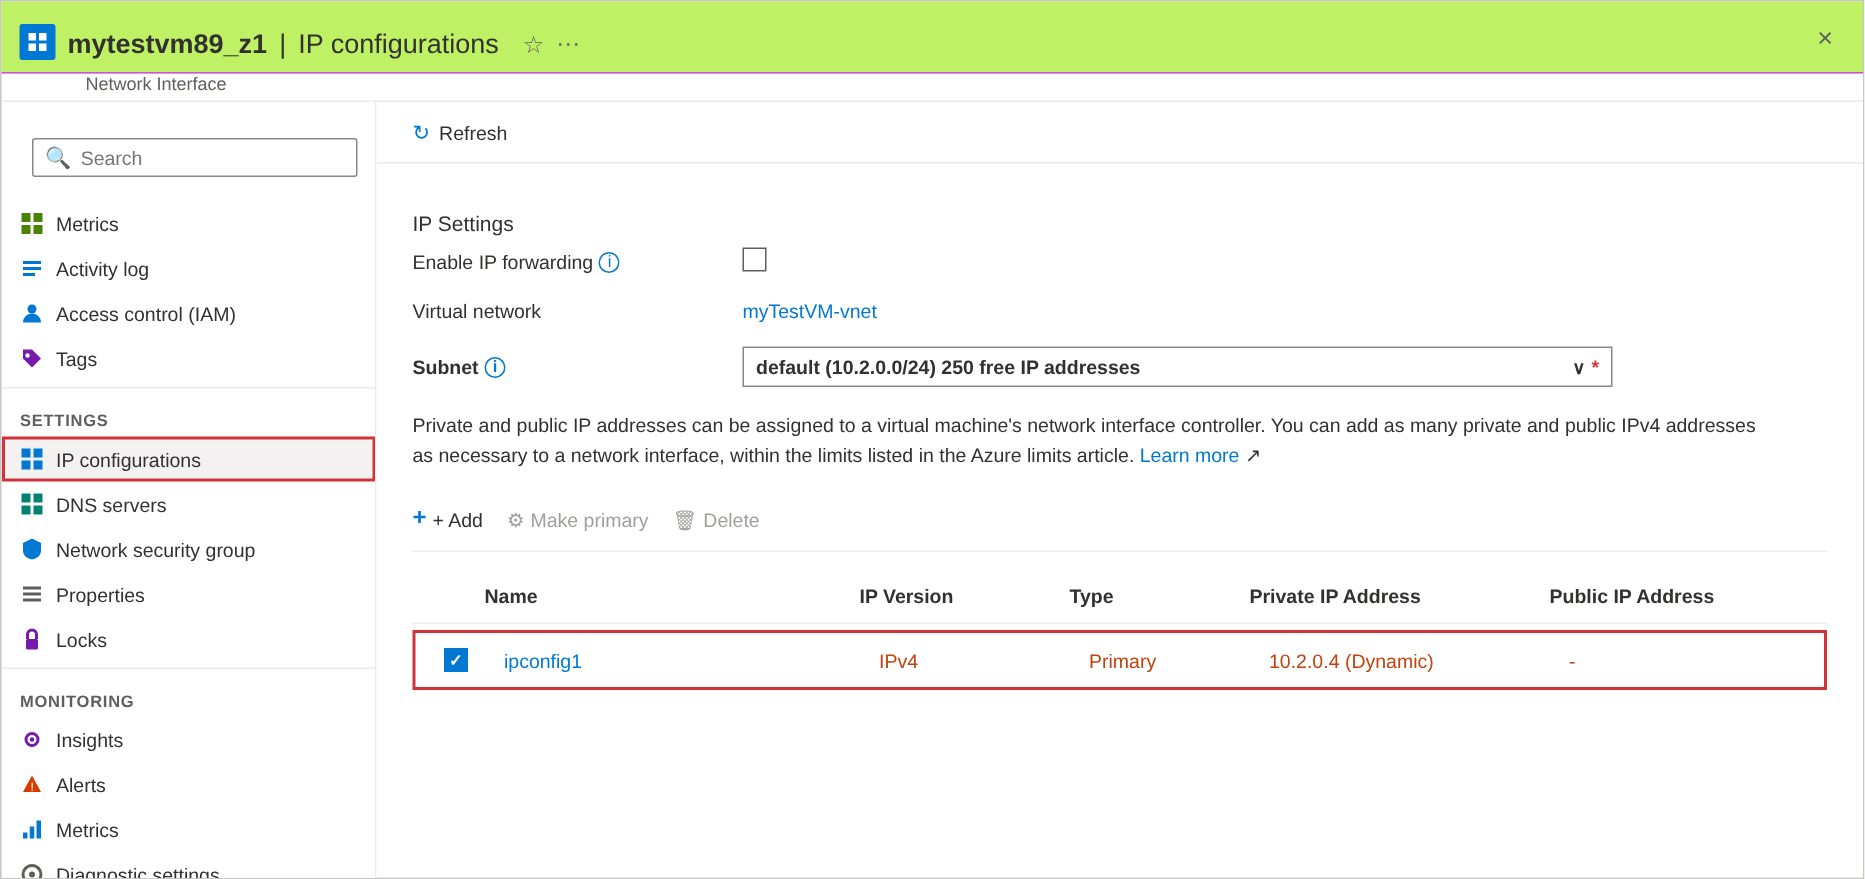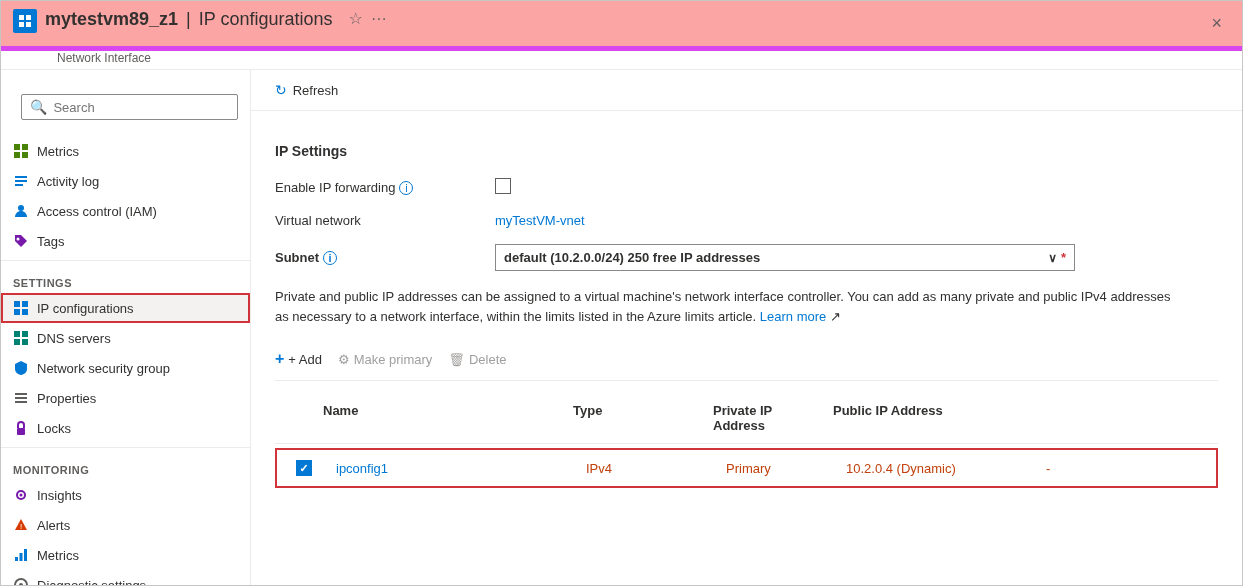--- a/index.html
+++ b/index.html
@@ -1,21 +1,21 @@
 <!DOCTYPE html>
 <html><head>
   <meta charset="utf-8">
   <style>
     * { box-sizing: border-box; margin: 0; padding: 0; }
     body { font-family: 'Segoe UI', Arial, sans-serif; font-size: 13px; color: #323130; background: #fff; overflow: hidden; }
 
     .app-container { display: flex; flex-direction: column; height: 586px; width: 1243px; border: 1px solid #c8c6c4; }
 
     
-    .title-bar { display: flex; align-items: flex-start; padding: 8px 12px; border-bottom: 5px solid #d946ef; min-height: 48px; background: #fca5a5; }
+    .title-bar { display: flex; align-items: flex-end; padding: 8px 12px; border-bottom: 1px solid #d946ef; min-height: 48px; background: #bef264; }
     .title-bar-icon { width: 24px; height: 24px; background: #0078d4; border-radius: 2px; margin-right: 8px; display: flex; align-items: center; justify-content: center; flex-shrink: 0; }
     .title-bar-icon svg { width: 16px; height: 16px; }
     .title-bar-title { font-size: 18px; font-weight: 600; color: #323130; margin-right: 8px; }
     .title-bar-divider { color: #323130; font-size: 18px; font-weight: 300; margin-right: 8px; }
     .title-bar-page { font-size: 18px; font-weight: 300; color: #323130; margin-right: 12px; }
     .title-bar-actions { display: flex; align-items: center; gap: 8px; margin-left: 4px; }
     .close-btn { margin-left: auto; background: none; border: none; cursor: pointer; font-size: 18px; color: #605e5c; padding: 4px 8px; }
     .star-icon { color: #605e5c; font-size: 16px; cursor: pointer; }
     .more-icon { color: #605e5c; font-size: 16px; cursor: pointer; }
 
@@ -40,21 +40,21 @@
     
     .content-area { flex: 1; overflow-y: auto; padding: 0; background: #fff; }
     .content-inner { padding: 16px 24px; }
 
     
     .toolbar { display: flex; align-items: center; padding: 8px 24px; border-bottom: 1px solid #edebe9; gap: 16px; }
     .toolbar-btn { display: flex; align-items: center; gap: 6px; background: none; border: none; cursor: pointer; font-size: 13px; color: #323130; padding: 4px 0; }
     .refresh-icon { font-size: 14px; color: #0078d4; }
 
     
-    .section-heading { font-size: 14px; font-weight: 700; color: #323130; margin-bottom: 19px; margin-top: 16px; }
+    .section-heading { font-size: 14px; font-weight: 400; color: #323130; margin-bottom: 8px; margin-top: 16px; }
 
     
     .form-row { display: flex; align-items: center; margin-bottom: 16px; }
     .form-label { width: 220px; font-size: 13px; color: #323130; display: flex; align-items: center; gap: 4px; flex-shrink: 0; }
     .form-value { flex: 1; font-size: 13px; }
     .info-icon { font-size: 11px; color: #0078d4; border: 1px solid #0078d4; border-radius: 50%; width: 14px; height: 14px; display: inline-flex; align-items: center; justify-content: center; }
 
     
     .checkbox-box { width: 16px; height: 16px; border: 1px solid #605e5c; background: #fff; display: inline-block; flex-shrink: 0; }
 
@@ -339,20 +339,21 @@
           <button class="action-btn disabled">
             <span class="delete-icon">🗑</span>
             <span>Delete</span>
           </button>
         </div>
 
         <div class="table-container">
           <div class="table-header">
             <div class="table-header-cell"></div>
             <div class="table-header-cell">Name</div>
+            <div class="table-header-cell">IP Version</div>
             <div class="table-header-cell">Type</div>
             <div class="table-header-cell">Private IP Address</div>
             <div class="table-header-cell">Public IP Address</div>
           </div>
 
           <div class="table-row">
             <div class="table-cell">
               <div class="checkbox-checked"></div>
             </div>
             <div class="table-cell link">ipconfig1</div>

